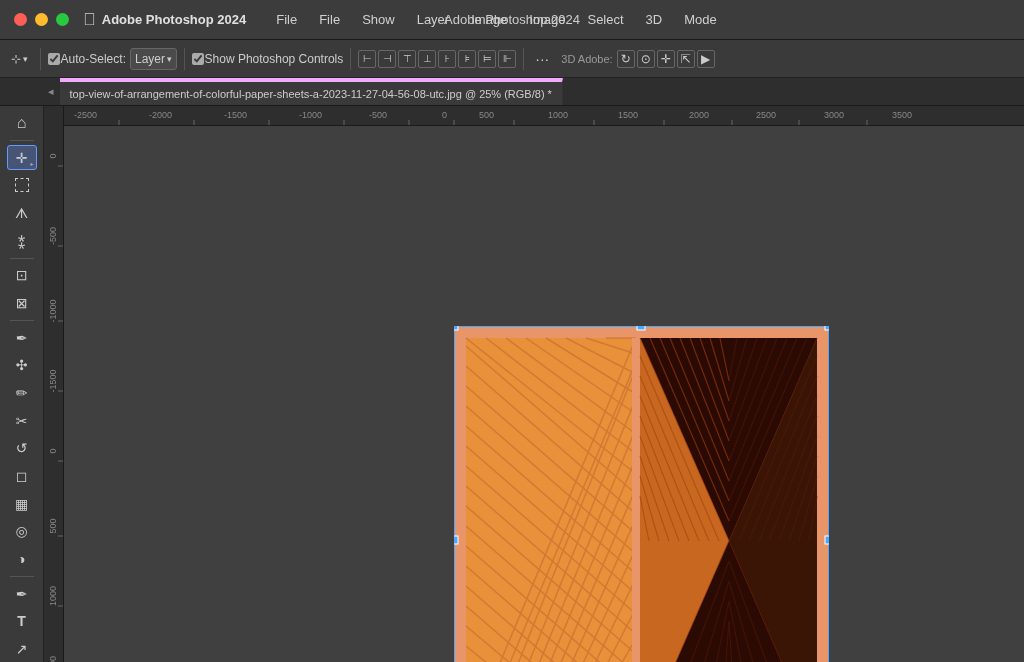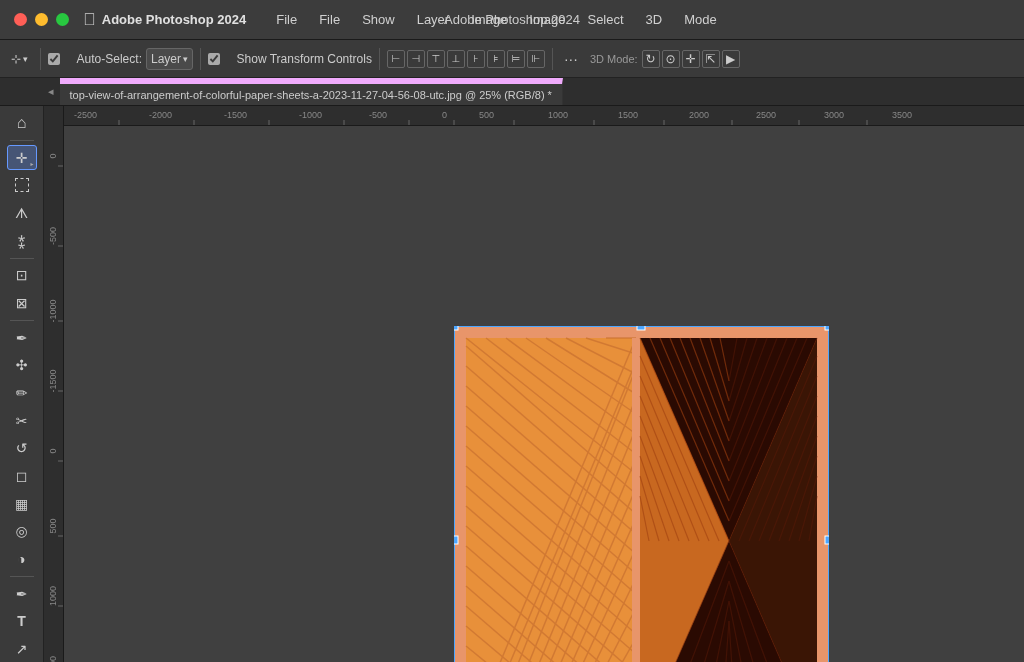--- a/index.html
+++ b/index.html
@@ -30,35 +30,35 @@
       padding: 0 6px;
       gap: 4px;
     }
     .tool-btn { background: none; border: none; color: #ccc; font-size: 12px; cursor: pointer; padding: 3px 5px; border-radius: 3px; display: flex; align-items: center; gap: 2px; }
     .toolbar-sep { width: 1px; height: 22px; background: #555; margin: 0 3px; }
     .toolbar-dropdown {
       background: #4a4a4a; border: 1px solid #666; color: #ccc;
       font-size: 12px; border-radius: 3px; padding: 2px 4px;
       display: flex; align-items: center; gap: 2px; cursor: pointer; height: 22px;
     }
-    .toolbar-check { display: flex; align-items: center; gap: 17px; color: #ccc; font-size: 12px; cursor: pointer; }
+    .toolbar-check { display: flex; align-items: center; gap: 1px; color: #ccc; font-size: 12px; cursor: pointer; }
     .toolbar-check input { accent-color: #aaa; width: 12px; height: 12px; }
     .align-icons { display: flex; align-items: center; gap: 2px; }
     .align-icon { color: #ccc; font-size: 10px; border: 1px solid #666; width: 18px; height: 18px; display: flex; align-items: center; justify-content: center; border-radius: 2px; cursor: pointer; }
     .dots-btn { color: #ccc; font-size: 14px; cursor: pointer; padding: 2px 4px; }
     .threed-label { font-size: 11px; color: #999; margin-left: 4px; }
 
     
     #tab-bar {
       width: 100%; height: 28px; background: #2e2e2e;
       display: flex; align-items: center;
       border-bottom: 1px solid #1a1a1a;
       padding-left: 48px;
     }
-    #tab { display: flex; align-items: center; height: 100%; padding: 8px 10px; background: #3a3a3a; border-top: 6px solid #f0abfc; border-right: 1px solid #333; font-size: 11px; color: #ccc; cursor: pointer; }
+    #tab { display: flex; align-items: center; height: 100%; padding: 8px 10px; background: #3a3a3a; border-top: 4px solid #f0abfc; border-right: 1px solid #333; font-size: 11px; color: #ccc; cursor: pointer; }
     #tab-arrow { font-size: 11px; color: #888; margin-right: 6px; }
 
     
     #main { display: flex; width: 100%; height: calc(662px - 40px - 38px - 28px); }
 
     
     #left-toolbar {
       width: 44px; background: #3a3a3a;
       border-right: 1px solid #222;
       display: flex; flex-direction: column; align-items: center;
@@ -133,39 +133,39 @@
     <span>Auto-Select:</span>
   </label>
   <div class="toolbar-dropdown">
     <span>Layer</span>
     <span style="font-size:9px;">▾</span>
   </div>
   <div class="toolbar-sep"></div>
 
   <label class="toolbar-check">
     <input type="checkbox" checked="" style="">
-    <span>Show Transform Controls</span>
+    <span>Show Photoshop Controls</span>
   </label>
   <div class="toolbar-sep"></div>
 
   <div class="align-icons">
     <div class="align-icon">⊢</div>
     <div class="align-icon">⊣</div>
     <div class="align-icon">⊤</div>
     <div class="align-icon">⊥</div>
     <div class="align-icon">⊦</div>
     <div class="align-icon">⊧</div>
     <div class="align-icon">⊨</div>
     <div class="align-icon">⊩</div>
   </div>
   <div class="toolbar-sep"></div>
 
   <span class="dots-btn">···</span>
 
-  <span class="threed-label">3D Mode:</span>
+  <span class="threed-label">3D Adobe:</span>
   <div class="align-icons">
     <div class="align-icon" style="font-size:12px;">↻</div>
     <div class="align-icon" style="font-size:12px;">⊙</div>
     <div class="align-icon" style="font-size:12px;">✛</div>
     <div class="align-icon" style="font-size:12px;">⇱</div>
     <div class="align-icon" style="font-size:12px;">▶</div>
   </div>
 </div>
 
 <div id="tab-bar">

